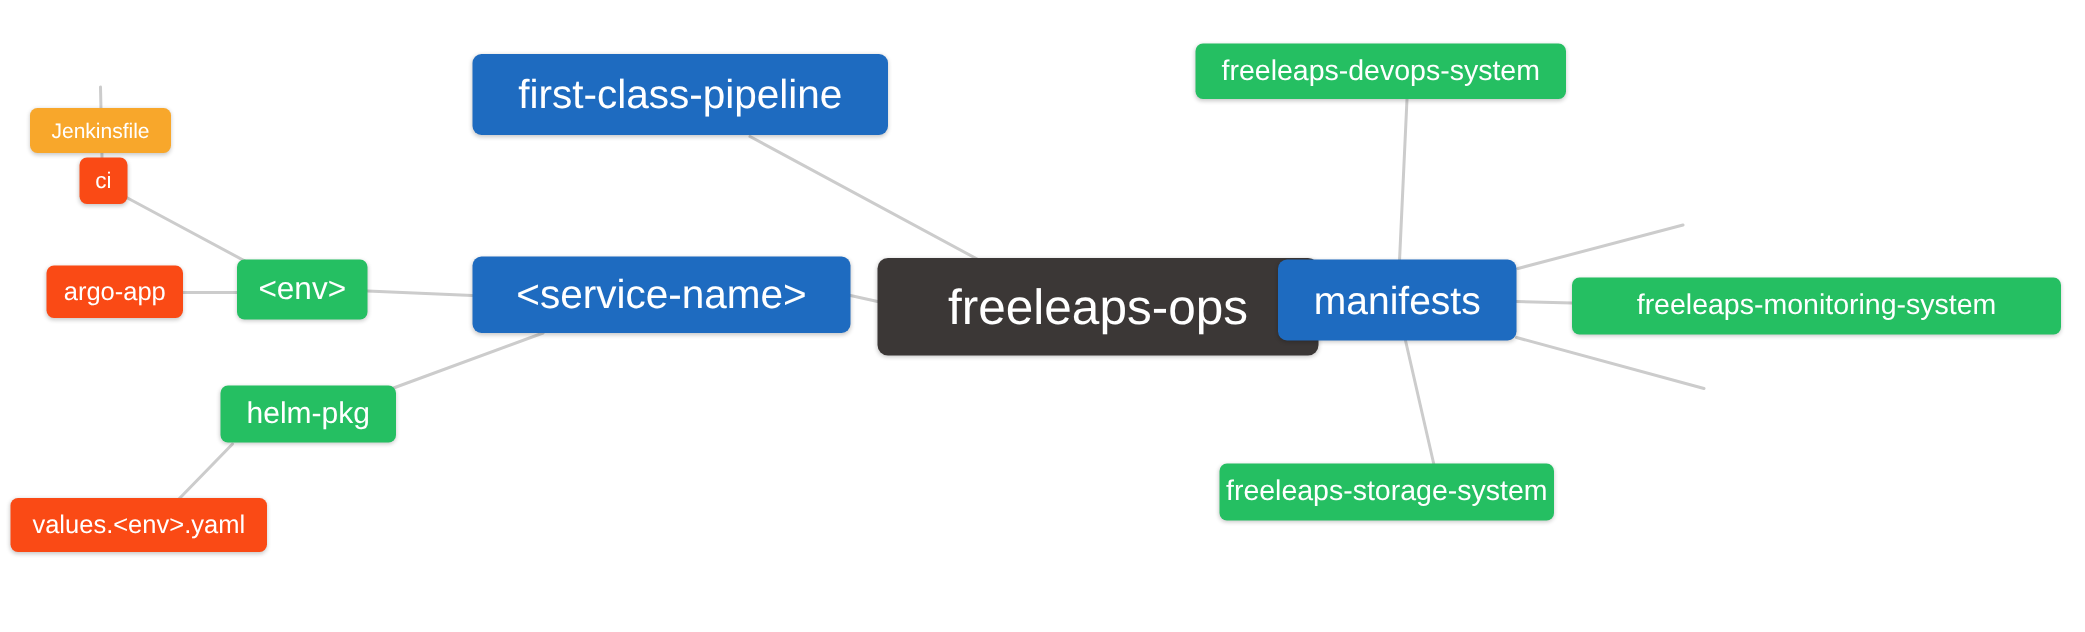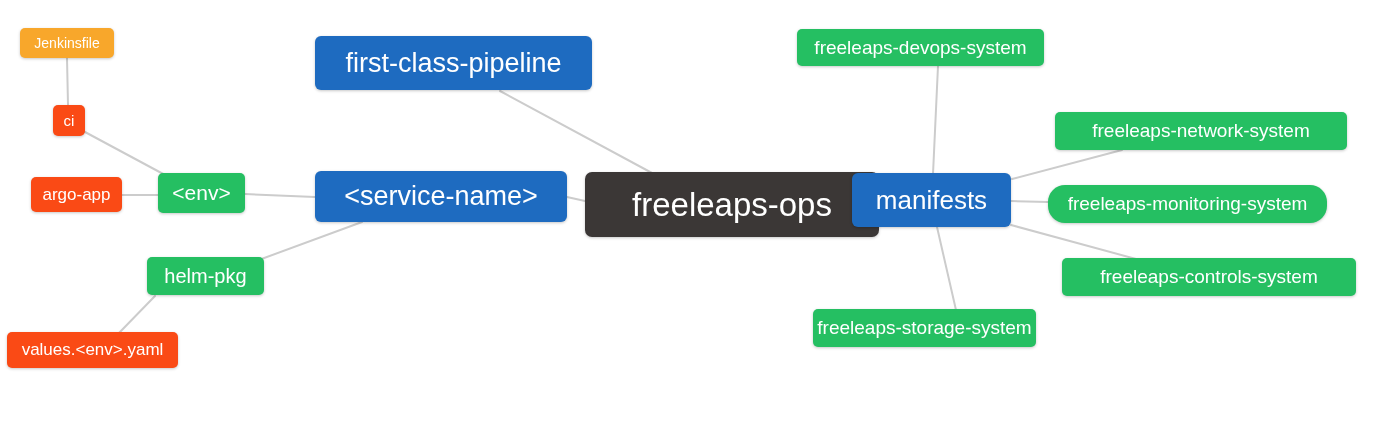--- a/index.html
+++ b/index.html
@@ -35,21 +35,21 @@
     color: var(--node-text, #ffffff);
     white-space: nowrap;
     border-radius: 6px;
     box-shadow: 0 1px 3px rgba(0,0,0,0.22);
     cursor: default;
   }
   .node.small { border-radius: 5px; }
   .blue   { background: var(--node-blue,   #1e6bc0); }
   .green  { background: var(--node-green,  #25bf62); }
   .red    { background: var(--node-red,    #fa4a15); text-align: center; }
-  .orange { background: var(--node-orange, #f8a72b); }
+  .orange { background: var(--node-orange, #f8a72b); margin-top: 44px; }
   .dark   { background: var(--node-dark,   #3b3736); }
 </style>
 </head>
 <body>
 
 <div class="canvas">
 
   <svg class="edges" width="1390" height="421">
     <line x1="67" y1="58" x2="68" y2="105"></line>
     <line x1="85" y1="132" x2="180" y2="183"></line>
@@ -82,21 +82,19 @@
   <div class="node blue" style="left:315px; top:36px;  width:277px; height:54px; font-size:27px;">first-class-pipeline</div>
 
   <div class="node blue" style="left:315px; top:171px; width:252px; height:51px; font-size:27px;">&lt;service-name&gt;</div>
 
   <div class="node dark" style="left:585px; top:172px; width:294px; height:65px; font-size:33px; border-radius:7px;">freeleaps-ops</div>
 
   <div class="node blue" style="left:852px; top:173px; width:159px; height:54px; font-size:26px;">manifests</div>
 
   <div class="node green small" style="left:797px;  top:29px;  width:247px; height:37px; font-size:19px;">freeleaps-devops-system</div>
 
-  <div class="node green small" style="left:1055px; top:112px; width:292px; height:38px; font-size:19px;">freeleaps-network-system</div>
 
-  <div class="node green small" style="left:1048px; top:185px; width:279px; height:38px; font-size:19px;border-radius:17px;">freeleaps-monitoring-system</div>
+  <div class="node green small" style="left:1048px; top:185px; width:326px; height:38px; font-size:19px;">freeleaps-monitoring-system</div>
 
-  <div class="node green small" style="left:1062px; top:258px; width:294px; height:38px; font-size:19px;">freeleaps-controls-system</div>
 
   <div class="node green small" style="left:813px;  top:309px; width:223px; height:38px; font-size:19px;text-align:center;">freeleaps-storage-system</div>
 
 </div>
 
 </body></html>

